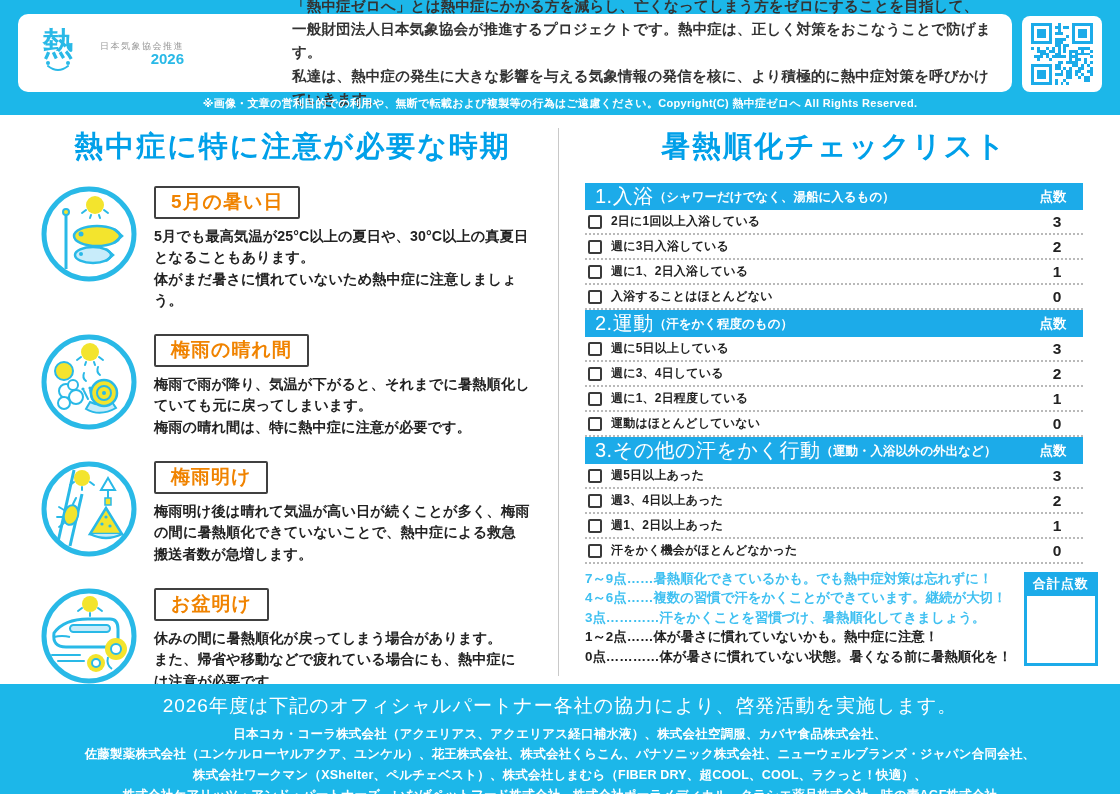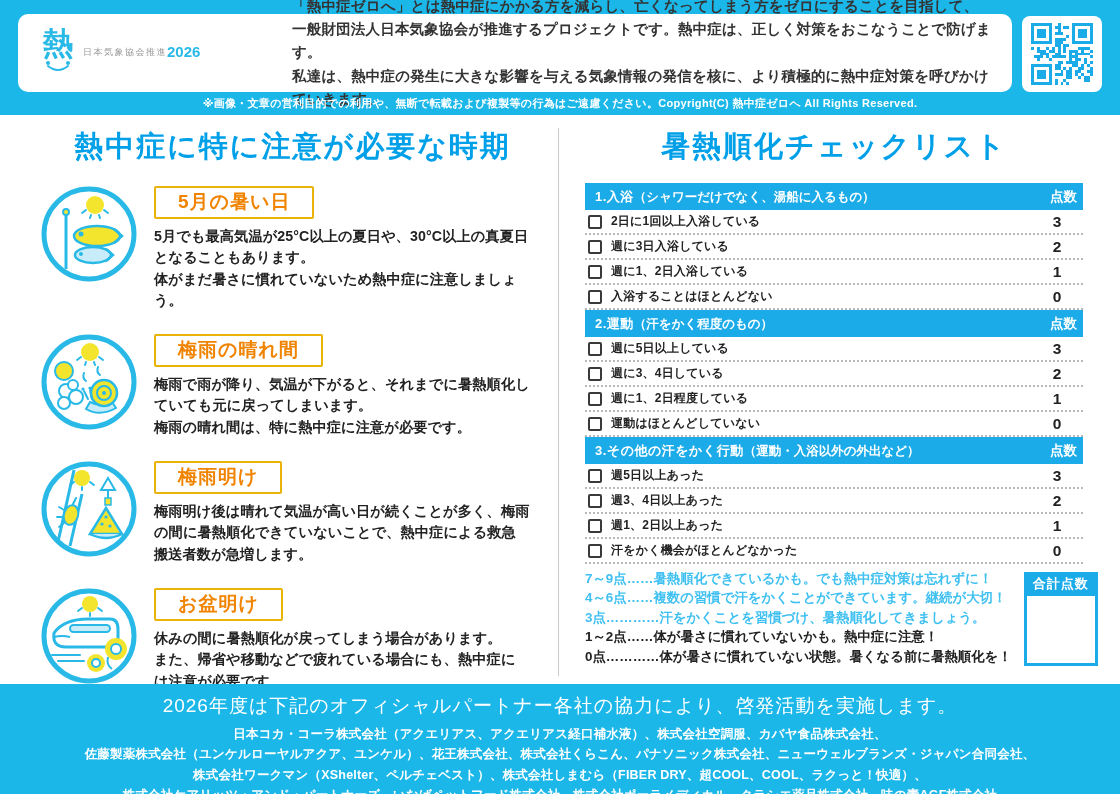--- a/index.html
+++ b/index.html
@@ -4,50 +4,50 @@
 <style>
   *{margin:0;padding:0;box-sizing:border-box}
   body{width:1120px;height:794px;font-family:"Liberation Sans","DejaVu Sans",sans-serif}
   .page{position:relative;width:1120px;height:794px;background:#1cb7e9;overflow:hidden}
 
   
   .header-card{position:absolute;left:18px;top:14px;width:994px;height:78px;background:#fff;border-radius:10px;display:flex;align-items:center;padding:0 16px}
   .brand{display:flex;align-items:center;width:238px;flex-shrink:0}
   .mascot{position:relative;width:48px;text-align:center;color:#29b9e7}
   .mascot-kanji{font-size:31px;font-weight:800;line-height:1;display:block}
-  .logo-text{margin-left:1px;display:flex;flex-direction:row}
+  .logo-text{margin-left:18px;display:flex;flex-direction:column}
   .logo-tagline{font-size:9px;color:#9a9a9a;letter-spacing:1.5px;text-align:center}
   .logo-title{font-size:26px;font-weight:800;line-height:1.05;white-space:nowrap}
   .logo-main{color:#29b9e7}
   .logo-sub{color:#8f8f8f}
   .logo-reg{font-size:9px;color:#8f8f8f;vertical-align:super}
   .logo-year{font-size:15px;font-weight:800;color:#29b9e7;text-align:right;margin-top:-3px}
   .header-desc{margin-left:20px;font-size:14.5px;font-weight:700;color:#333;line-height:1.6;letter-spacing:0.2px}
   .qr-card{position:absolute;left:1022px;top:16px;width:80px;height:76px;background:#fff;border-radius:8px;display:flex;align-items:center;justify-content:center}
   .copyright{position:absolute;top:96px;left:0;width:100%;text-align:center;color:#fff;font-size:11px;font-weight:700;letter-spacing:0.3px}
 
   
   .main{position:absolute;top:115px;left:0;width:1120px;height:569px;background:#fff}
   .divider{position:absolute;left:558px;top:13px;width:1px;height:548px;background:#c9c9c9}
 
   .left-col{position:absolute;left:40px;top:12px;width:505px}
   .col-title{font-size:29px;font-weight:800;color:#00a0e9;text-align:center;letter-spacing:2px;white-space:nowrap}
   .left-col .col-title{margin-bottom:18px}
   .period-item{display:flex;margin-bottom:22px}
   .period-icon{width:98px;height:98px;flex-shrink:0}
   .period-body{margin-left:16px;padding-top:1px}
-  .period-label{display:inline-block;border:2px solid #eab308;color:#f08300;font-size:19px;font-weight:800;padding:1px 22px 2px;border-radius:2px;letter-spacing:1px}
+  .period-label{display:inline-block;border:2px solid #404040;color:#f08300;font-size:19px;font-weight:800;padding:1px 15px 2px;border-radius:2px;letter-spacing:1px}
   .period-text{margin-top:7px;font-size:14.2px;font-weight:600;color:#222;line-height:1.5;width:376px;letter-spacing:0.1px}
 
   .right-col{position:absolute;left:585px;top:12px;width:498px}
   .right-col .col-title{margin-bottom:16px}
   .section-bar{height:27px;background:#1cabe9;color:#fff;display:flex;align-items:center;padding:0 6px 0 10px}
-  .section-heading{font-size:13px;font-weight:700;letter-spacing:0.5px}
+  .section-heading{font-size:20px;font-weight:400;letter-spacing:0.5px}
   .section-note{font-size:12.5px;font-weight:700;padding-top:2px}
-  .score-col-label{margin-left:auto;width:48px;text-align:right;font-size:13.5px;font-weight:800}
+  .score-col-label{margin-left:auto;width:48px;text-align:center;font-size:13.5px;font-weight:800}
   .check-row{height:25px;display:flex;align-items:center;border-bottom:2px dotted #b9b9b9;padding-left:3px}
   .checkbox{width:14px;height:14px;border:2px solid #3a3a3a;border-radius:2px;margin-right:9px;flex-shrink:0;background:#fff}
   .check-label{font-size:12px;font-weight:700;color:#222;letter-spacing:0.2px}
   .check-score{margin-left:auto;width:52px;text-align:center;font-size:15.5px;font-weight:700;color:#222}
 
   .summary{display:flex;margin-top:5px}
   .summary-left{flex:1}
   .summary-heading{font-size:15px;font-weight:800;color:#111;margin:1px 0 4px}
   .result-line{font-size:13.4px;font-weight:700;line-height:1.45;color:#222;white-space:nowrap}
   .result-line.hl{color:#3fc0f1}

